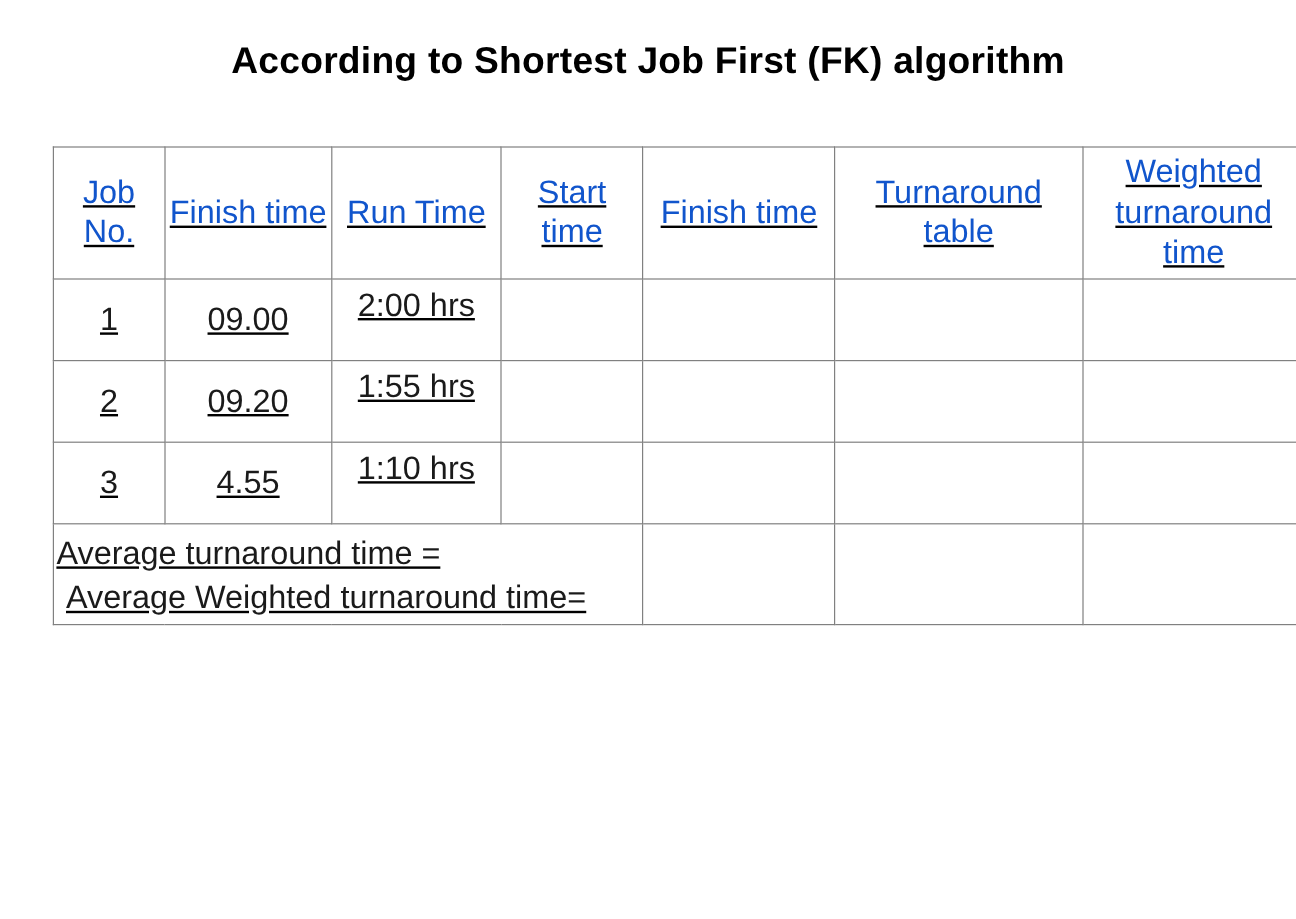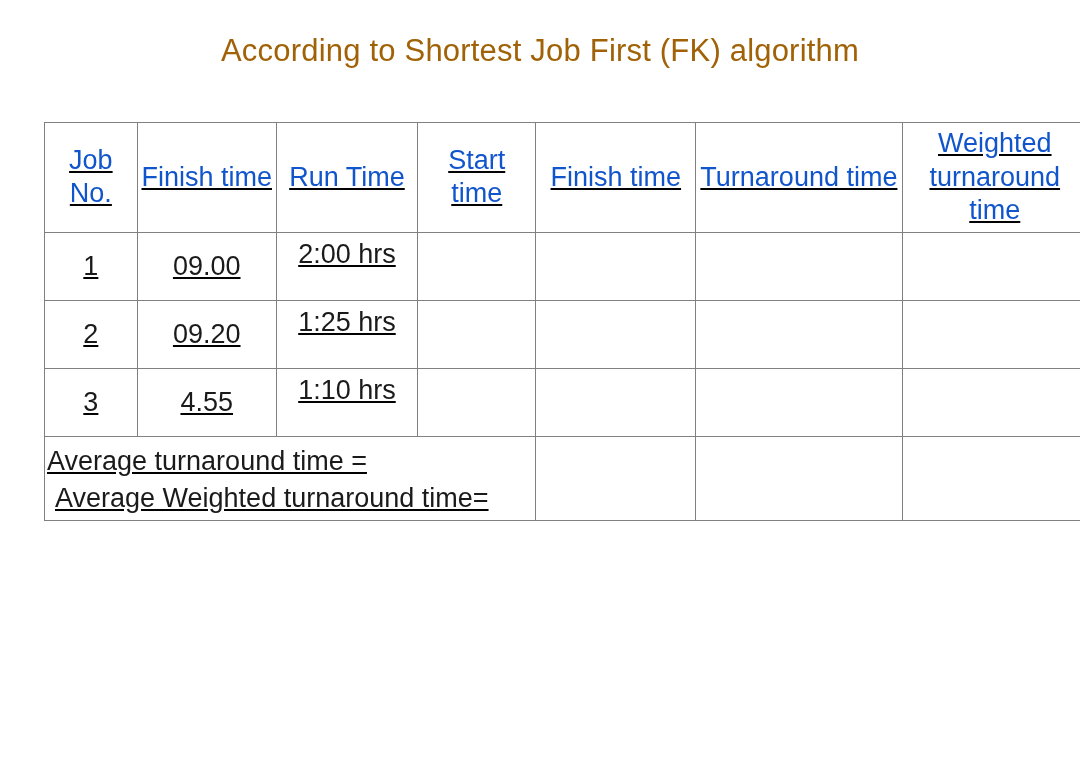--- a/index.html
+++ b/index.html
@@ -14,24 +14,24 @@
       font-family: Arial, Helvetica, sans-serif;
     }
     .page {
       width: 100%;
       height: 100%;
       padding: 30px 40px 0 40px;
     }
     .heading {
       text-align: center;
       font-size: 31px;
-      color: #a16207;
+      color: #000000;
       line-height: 1.35;
       margin-bottom: 50px;
-      font-weight: 400;
+      font-weight: 700;
       letter-spacing: 0.2px;
     }
     table {
       border-collapse: collapse;
       margin: 0 0 0 4px;
       width: 1044px;
       text-decoration: underline;
     }
     td, th {
       border: 1px solid #808080;
@@ -93,38 +93,38 @@
         <col class="col-turn">
         <col class="col-weighted">
     </colgroup>
     <thead>
       <tr>
         <th>Job No.</th>
         <th>Finish time</th>
         <th>Run Time</th>
         <th>Start time</th>
         <th>Finish time</th>
-        <th>Turnaround time</th>
+        <th>Turnaround table</th>
         <th>Weighted turnaround time</th>
       </tr>
     </thead>
     <tbody>
       <tr>
         <td>1</td>
         <td>09.00</td>
         <td class="run-cell">2:00 hrs</td>
         <td></td>
         <td></td>
         <td></td>
         <td></td>
       </tr>
       <tr>
         <td>2</td>
         <td>09.20</td>
-        <td class="run-cell">1:25 hrs</td>
+        <td class="run-cell">1:55 hrs</td>
         <td></td>
         <td></td>
         <td></td>
         <td></td>
       </tr>
       <tr>
         <td>3</td>
         <td>4.55</td>
         <td class="run-cell">1:10 hrs</td>
         <td></td>

